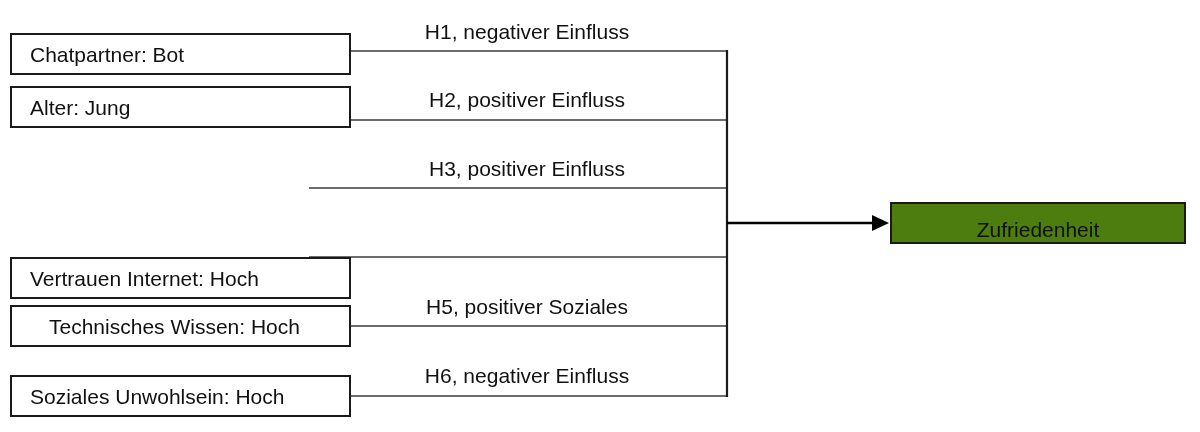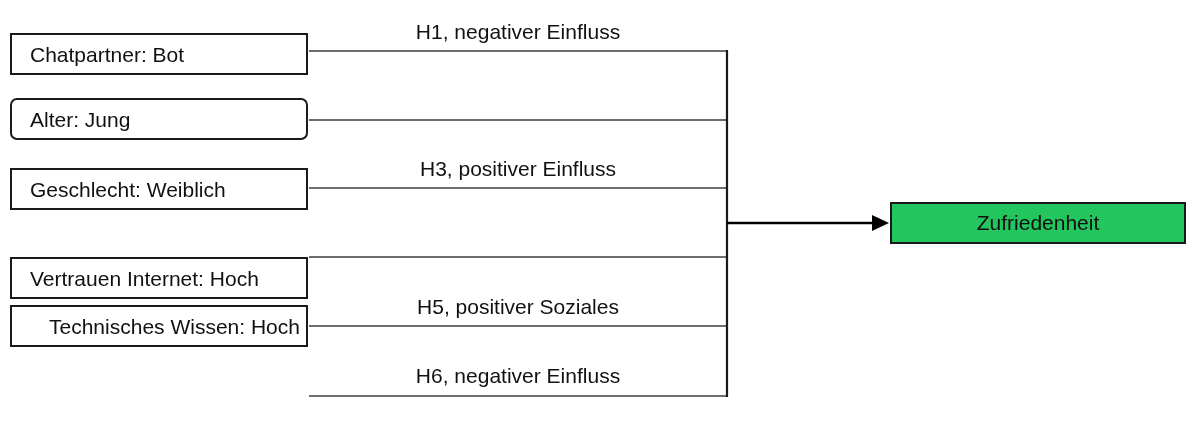--- a/index.html
+++ b/index.html
@@ -18,55 +18,56 @@
   .node-box {
     position: absolute;
     box-sizing: border-box;
     background: #ffffff;
     border: 2.5px solid #1a1a1a;
     display: flex;
     align-items: center;
   }
   .node-box.left {
     left: 10px;
-    width: 298px;
+    width: 341px;
     height: 42px;
     padding-left: 18px;
   }
   .node-label {
     font-size: 21px;
     color: #111111;
     line-height: 1;
     white-space: nowrap;
   }
   .outcome-box {
     position: absolute;
     box-sizing: border-box;
     left: 890px;
     top: 202px;
     width: 296px;
     height: 42px;
-    background: #22c55e;
+    background: #4d7c0f;
     border: 2.5px solid #1a1a1a;
     display: flex;
-    align-items: center;
+    align-items: flex-end;
     justify-content: center;
   }
   .outcome-label {
     font-size: 21px;
     color: #111111;
     white-space: nowrap;
   }
   .edge-label {
     position: absolute;
     font-size: 21px;
     color: #111111;
     white-space: nowrap;
     text-align: right;
     transform: translateX(-50%);
+    margin-left: 9px;
   }
   svg.wires {
     position: absolute;
     left: 0;
     top: 0;
     width: 1200px;
     height: 432px;
     pointer-events: none;
   }
   .wire {
@@ -104,34 +105,35 @@
 
     <line class="bus" x1="727" y1="50" x2="727" y2="397"></line>
 
     <line class="arrow-line" x1="727" y1="223" x2="878" y2="223"></line>
     <polygon class="arrow-head" points="889,223 872,215 872,231"></polygon>
   </svg>
 
   <div class="node-box left" style="top:33px;">
     <span class="node-label">Chatpartner: Bot</span>
   </div>
-  <div class="node-box left" style="top:98px;border-radius:7px;">
+  <div class="node-box left" style="top:86px;">
     <span class="node-label">Alter: Jung</span>
-  </div>
-  <div class="node-box left" style="top:168px;">
-    <span class="node-label">Geschlecht: Weiblich</span>
   </div>
   <div class="node-box left" style="top:236px;margin-top:21px;">
     <span class="node-label">Vertrauen Internet: Hoch</span>
   </div>
   <div class="node-box left" style="top:305px;padding-left:37px;">
     <span class="node-label">Technisches Wissen: Hoch</span>
   </div>
+  <div class="node-box left" style="top:375px;">
+    <span class="node-label">Soziales Unwohlsein: Hoch</span>
+  </div>
 
   <div class="edge-label" style="left:518px; top:20px;">H1, negativer Einfluss</div>
+  <div class="edge-label" style="left:518px; top:88px;">H2, positiver Einfluss</div>
   <div class="edge-label" style="left:518px; top:157px;">H3, positiver Einfluss</div>
   <div class="edge-label" style="left:518px; top:295px;">H5, positiver Soziales</div>
   <div class="edge-label" style="left:518px; top:364px;">H6, negativer Einfluss</div>
 
   <div class="outcome-box">
     <span class="outcome-label">Zufriedenheit</span>
   </div>
 
 </div>
 

